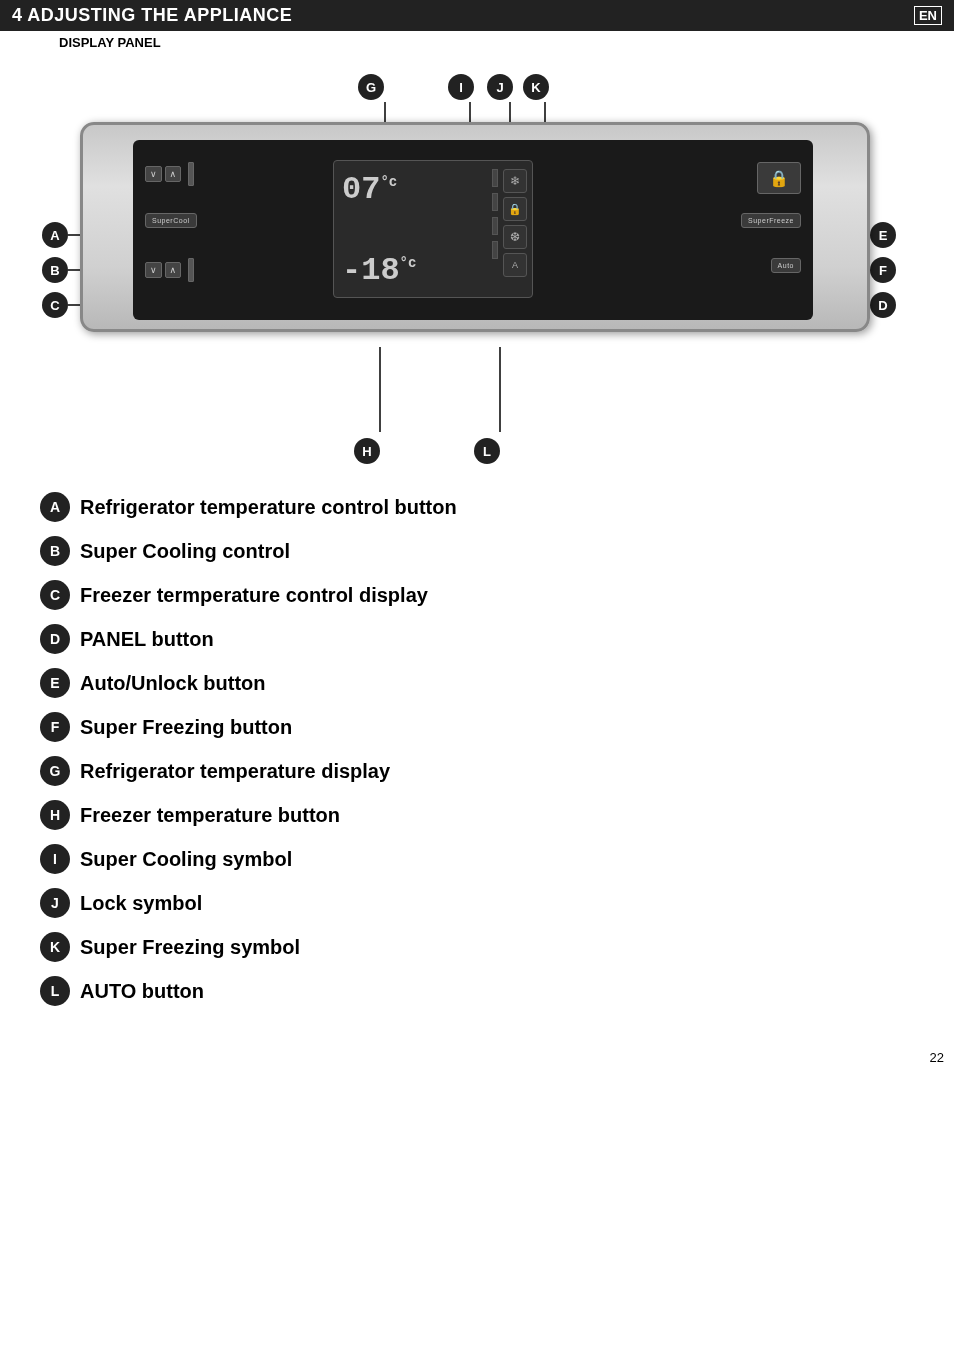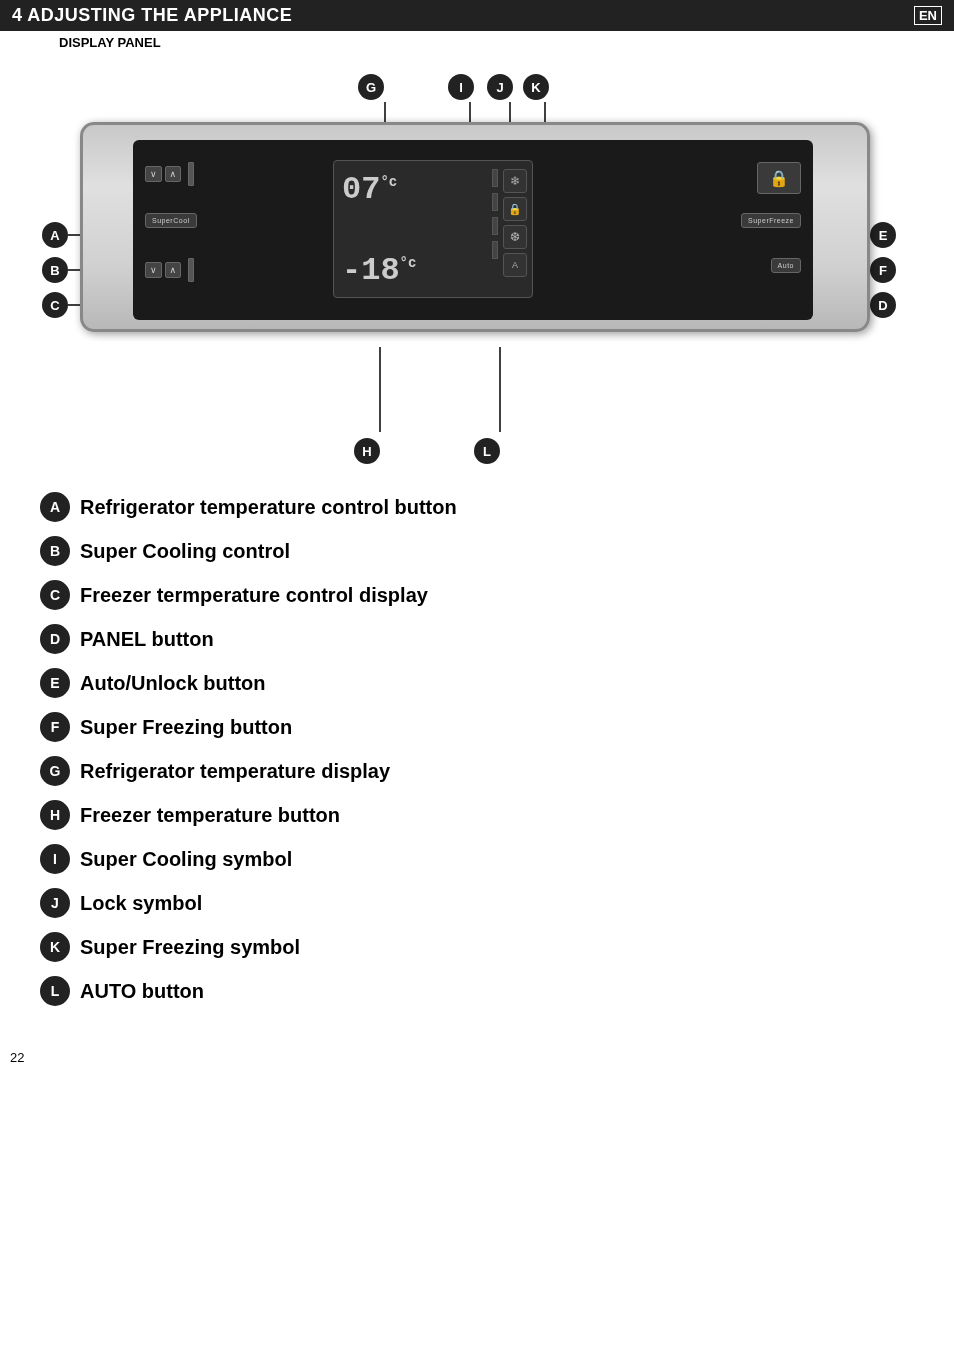--- a/index.html
+++ b/index.html
@@ -153,21 +153,21 @@
       flex-shrink: 0;
     }
 
     .legend-text {
       font-size: 20px;
       font-weight: bold;
     }
 
     
     .page-number {
-      text-align: left;
+      text-align: right;
       padding: 10px;
       font-size: 13px;
     }
 
     
     .connector-svg {
       position: absolute;
       top: 0;
       left: 0;
       width: 100%;

